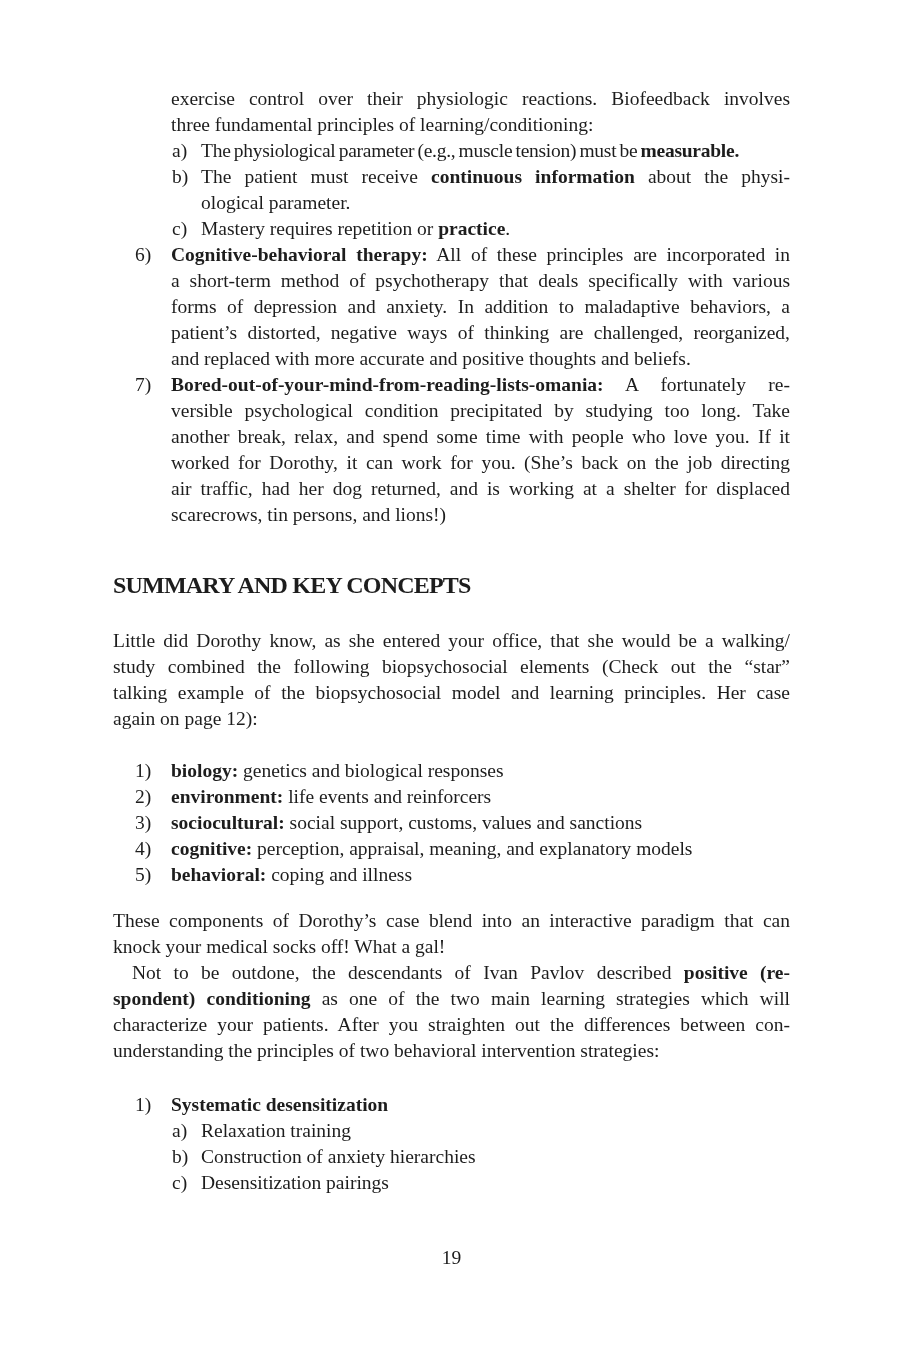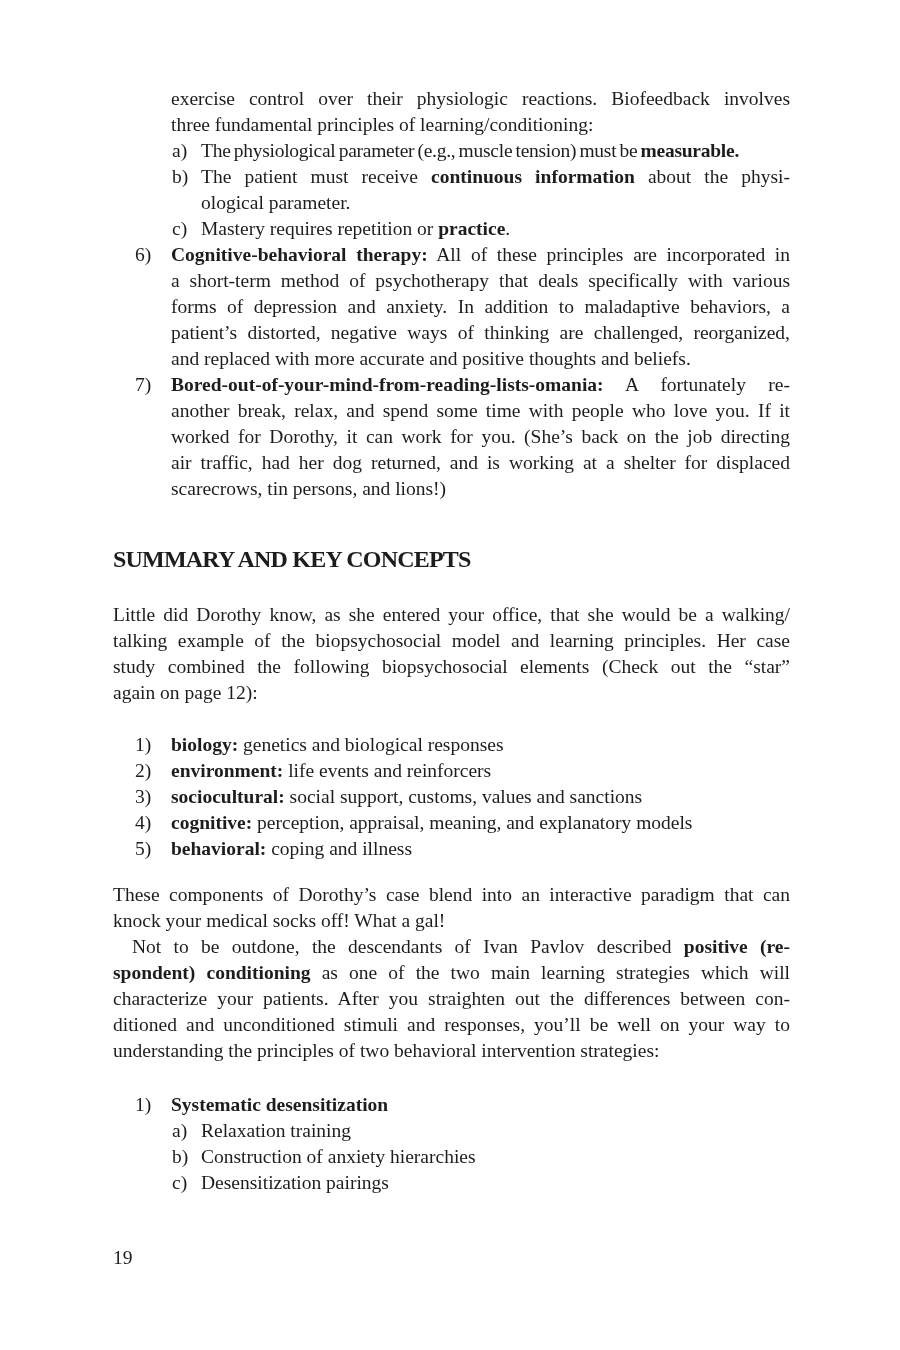--- a/index.html
+++ b/index.html
@@ -37,20 +37,21 @@
     letter-spacing: -0.8px;
   }
   [data-name="summary-intro-paragraph"]  { margin-top: 23px; }
   [data-name="bps-list-item-1"]          { margin-top: 26px; }
   [data-name="components-paragraph"]     { margin-top: 20px; }
   [data-name="strategies-list-item-1"]   { margin-top: 28px; }
 
   .pagenum {
     margin-top: 49px;
     width: 677px;
+    text-align: center;
     font-size: 19.5px;
   }
 </style>
 </head>
 <body>
 
 <main class="page" data-name="document-page">
   <div id="doc" data-name="document-content">
       <div class="block cont" data-name="biofeedback-continuation">
         <div class="ln j" data-name="text-line"><span data-name="text-run">exercise control over their physiologic reactions. Biofeedback involves</span></div>
@@ -73,32 +74,33 @@
         <span class="marker" data-name="list-marker">6)</span>
         <div class="ln j" data-name="text-line"><span class="b" data-name="bold-text-run">Cognitive-behavioral therapy:</span><span data-name="text-run"> All of these principles are incorporated in</span></div>
         <div class="ln j" data-name="text-line"><span data-name="text-run">a short-term method of psychotherapy that deals specifically with various</span></div>
         <div class="ln j" data-name="text-line"><span data-name="text-run">forms of depression and anxiety. In addition to maladaptive behaviors, a</span></div>
         <div class="ln j" data-name="text-line"><span data-name="text-run">patient’s distorted, negative ways of thinking are challenged, reorganized,</span></div>
         <div class="ln" data-name="text-line"><span data-name="text-run">and replaced with more accurate and positive thoughts and beliefs.</span></div>
       </div>
       <div class="block item" data-name="list-item-7-omania">
         <span class="marker" data-name="list-marker">7)</span>
         <div class="ln j" data-name="text-line"><span class="b" data-name="bold-text-run">Bored-out-of-your-mind-from-reading-lists-omania:</span><span data-name="text-run"> A fortunately re-</span></div>
+        <div class="ln j" data-name="text-line"><span data-name="text-run">versible psychological condition precipitated by studying too long. Take</span></div>
         <div class="ln j" data-name="text-line"><span data-name="text-run">another break, relax, and spend some time with people who love you. If it</span></div>
         <div class="ln j" data-name="text-line"><span data-name="text-run">worked for Dorothy, it can work for you. (She’s back on the job directing</span></div>
         <div class="ln j" data-name="text-line"><span data-name="text-run">air traffic, had her dog returned, and is working at a shelter for displaced</span></div>
         <div class="ln" data-name="text-line"><span data-name="text-run">scarecrows, tin persons, and lions!)</span></div>
       </div>
       <div class="block heading" data-name="section-heading">
         <div class="ln" data-name="text-line"><span class="b" data-name="bold-text-run">SUMMARY AND KEY CONCEPTS</span></div>
       </div>
       <div class="block para" data-name="summary-intro-paragraph">
         <div class="ln j" data-name="text-line"><span data-name="text-run">Little did Dorothy know, as she entered your office, that she would be a walking/</span></div>
+        <div class="ln j" data-name="text-line"><span data-name="text-run">study combined the following biopsychosocial elements (Check out the “star”</span></div>
         <div class="ln j" data-name="text-line"><span data-name="text-run">talking example of the biopsychosocial model and learning principles. Her case</span></div>
-        <div class="ln j" data-name="text-line"><span data-name="text-run">study combined the following biopsychosocial elements (Check out the “star”</span></div>
         <div class="ln" data-name="text-line"><span data-name="text-run">again on page 12):</span></div>
       </div>
       <div class="block item" data-name="bps-list-item-1">
         <span class="marker" data-name="list-marker">1)</span>
         <div class="ln" data-name="text-line"><span class="b" data-name="bold-text-run">biology:</span><span data-name="text-run"> genetics and biological responses</span></div>
       </div>
       <div class="block item" data-name="bps-list-item-2">
         <span class="marker" data-name="list-marker">2)</span>
         <div class="ln" data-name="text-line"><span class="b" data-name="bold-text-run">environment:</span><span data-name="text-run"> life events and reinforcers</span></div>
       </div>
@@ -115,21 +117,20 @@
         <div class="ln" data-name="text-line"><span class="b" data-name="bold-text-run">behavioral:</span><span data-name="text-run"> coping and illness</span></div>
       </div>
       <div class="block para" data-name="components-paragraph">
         <div class="ln j" data-name="text-line"><span data-name="text-run">These components of Dorothy’s case blend into an interactive paradigm that can</span></div>
         <div class="ln" data-name="text-line"><span data-name="text-run">knock your medical socks off! What a gal!</span></div>
       </div>
       <div class="block para indent" data-name="pavlov-paragraph">
         <div class="ln j" data-name="text-line"><span data-name="text-run">Not to be outdone, the descendants of Ivan Pavlov described </span><span class="b" data-name="bold-text-run">positive (re-</span></div>
         <div class="ln j" data-name="text-line"><span class="b" data-name="bold-text-run">spondent) conditioning</span><span data-name="text-run"> as one of the two main learning strategies which will</span></div>
         <div class="ln j" data-name="text-line"><span data-name="text-run">characterize your patients. After you straighten out the differences between con-</span></div>
-        <div class="ln j" data-name="text-line"><span data-name="text-run">ditioned and unconditioned stimuli and responses, you’ll be well on your way to</span></div>
         <div class="ln" data-name="text-line"><span data-name="text-run">understanding the principles of two behavioral intervention strategies:</span></div>
       </div>
       <div class="block item" data-name="strategies-list-item-1">
         <span class="marker" data-name="list-marker">1)</span>
         <div class="ln" data-name="text-line"><span class="b" data-name="bold-text-run">Systematic desensitization</span></div>
       </div>
       <div class="block sub" data-name="strategies-sub-item-a">
         <span class="marker" data-name="list-marker">a)</span>
         <div class="ln" data-name="text-line"><span data-name="text-run">Relaxation training</span></div>
       </div>

